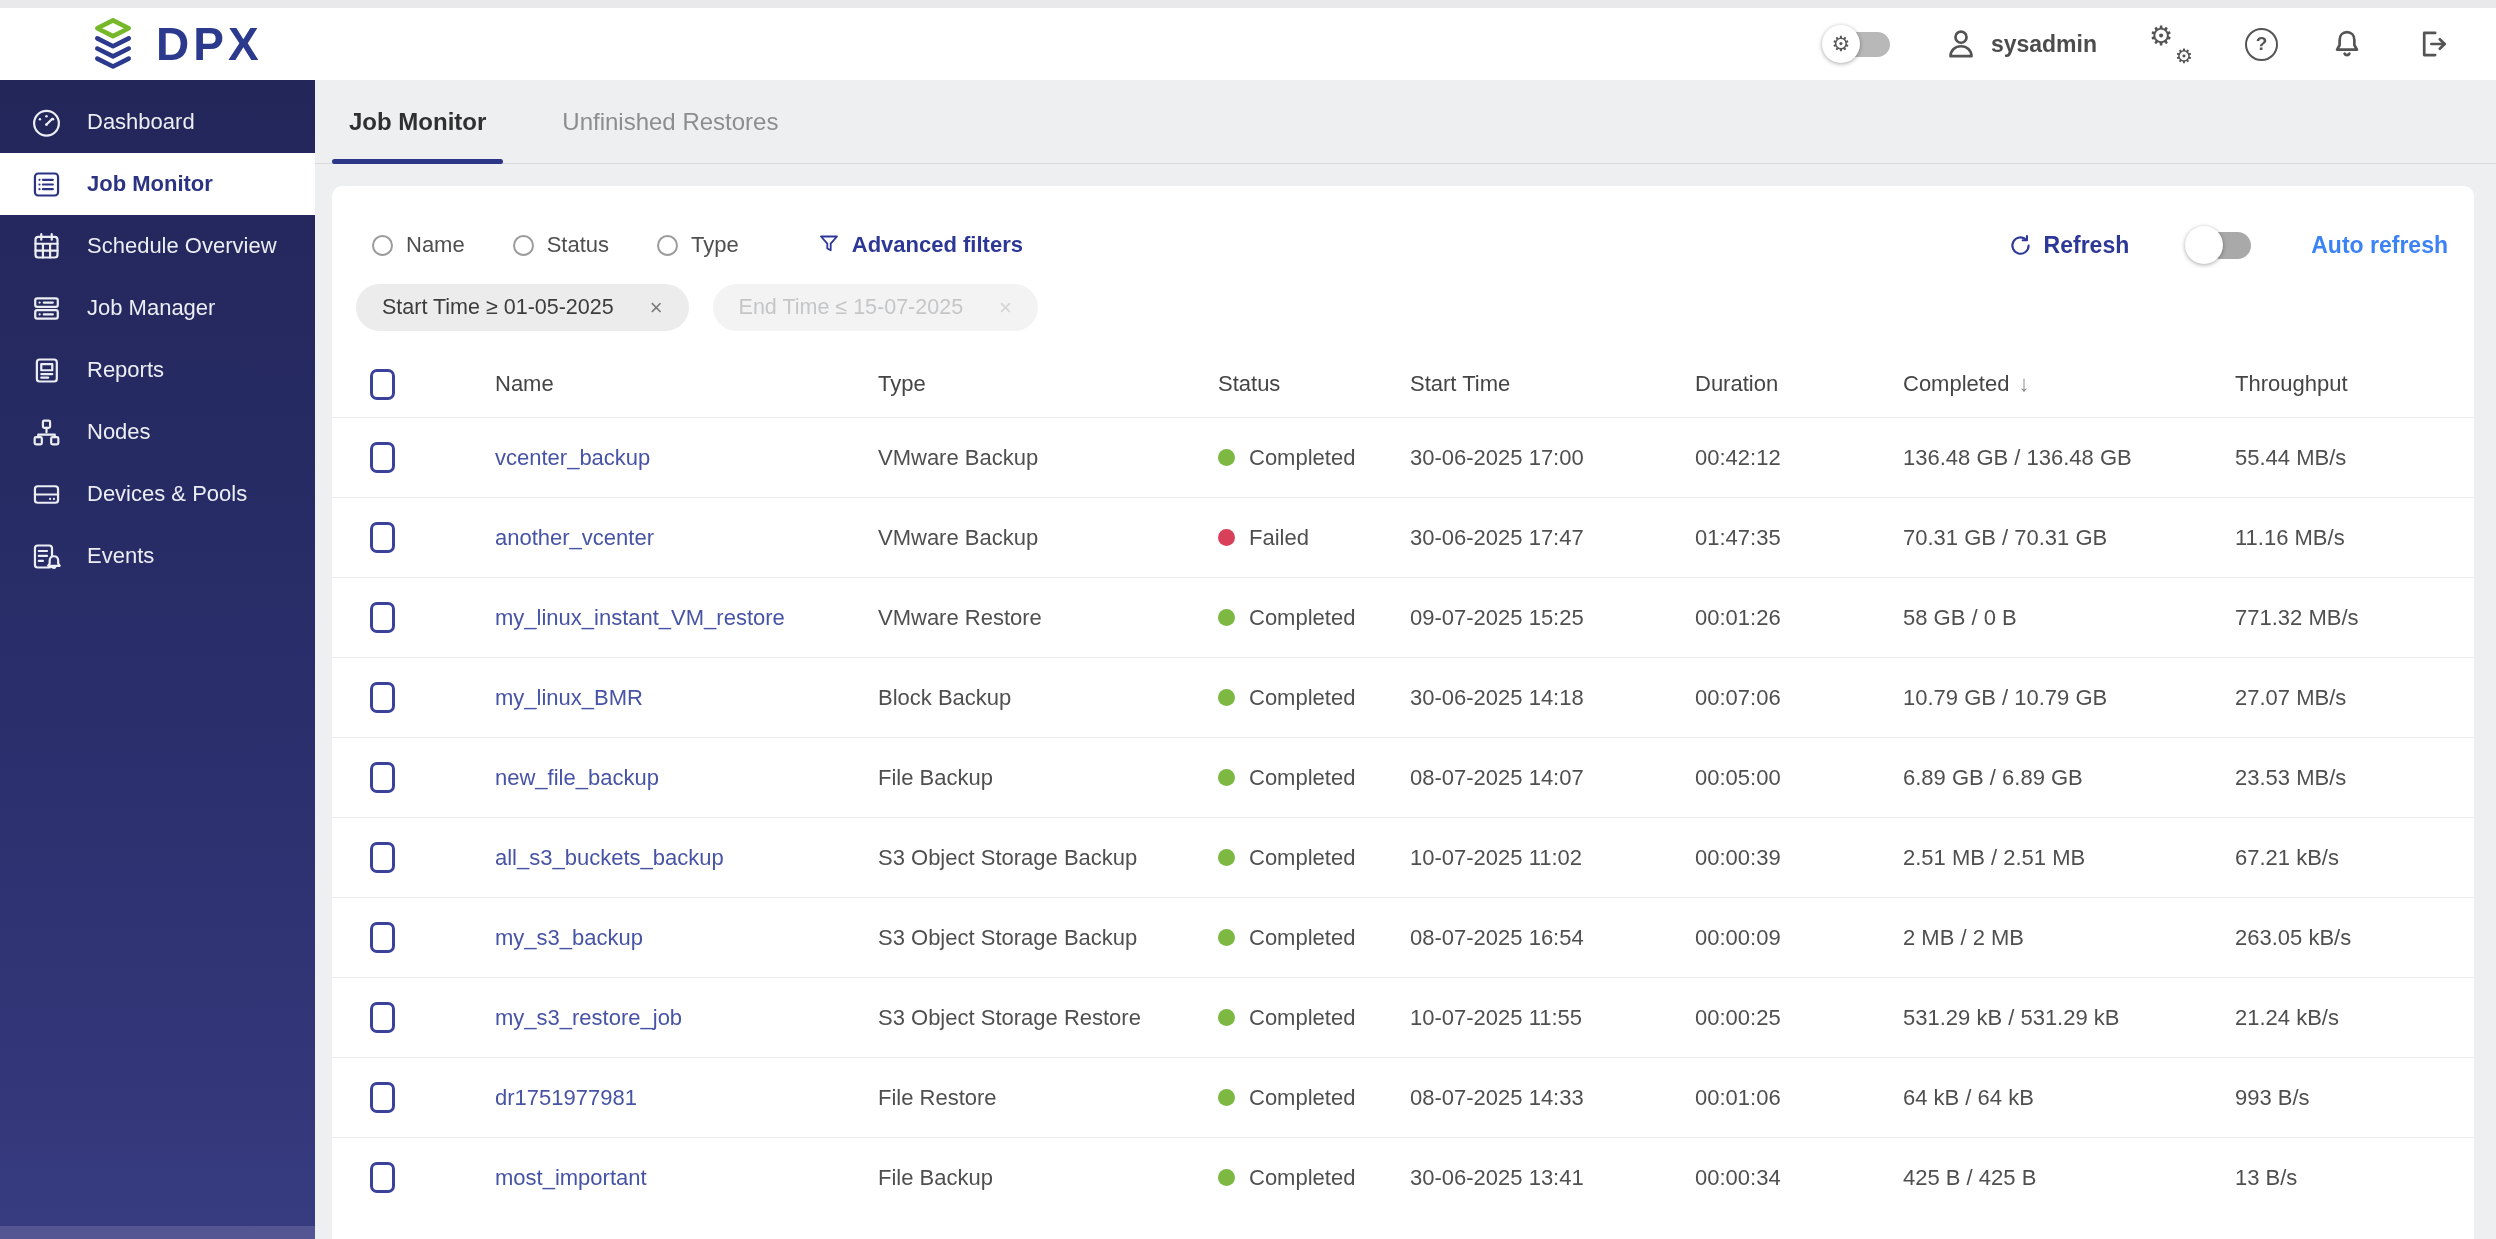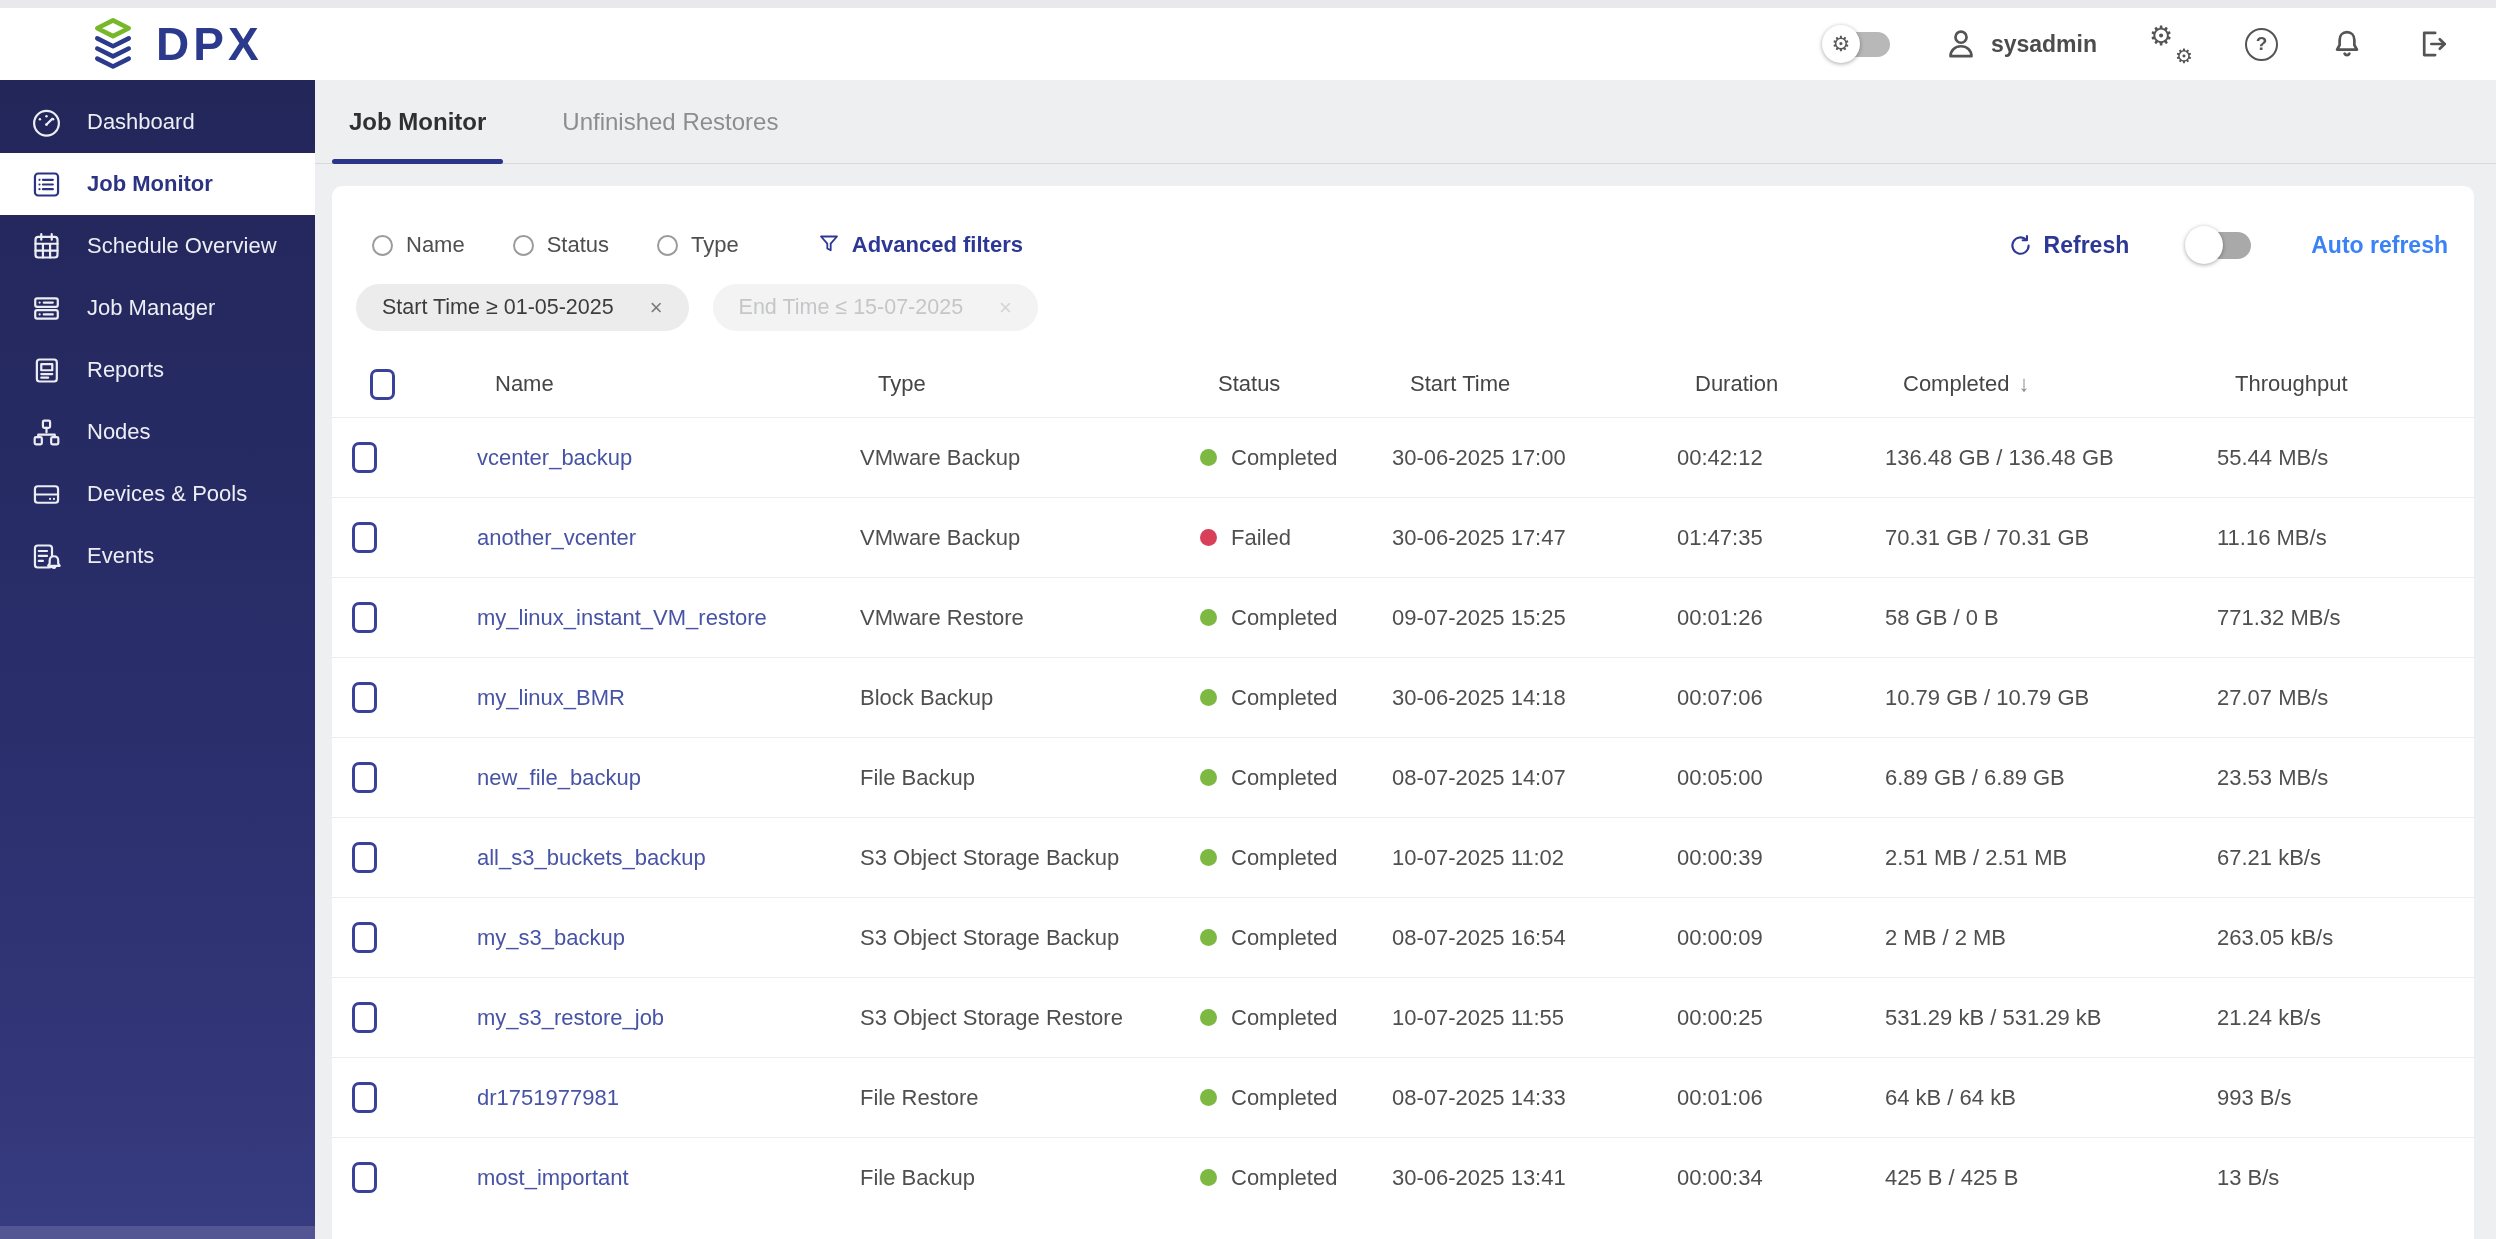--- a/index.html
+++ b/index.html
@@ -58,21 +58,21 @@
   .chips{display:flex;align-items:center;gap:24px;padding:24px 0 0 24px}
   .chip{height:47px;border-radius:24px;background:#ececec;display:flex;align-items:center;padding:0 26px;gap:36px}
   .chip .chip-label{font-size:21.5px;color:#3c3c3c}
   .chip .chip-x{font-size:22px;color:#7a7a7a;cursor:pointer}
   .chip.disabled{background:#f3f3f3}
   .chip.disabled .chip-label{color:#c4c6c8}
   .chip.disabled .chip-x{color:#d4d4d4}
 
   
   .thead{display:flex;align-items:center;height:66px;margin-top:20px;padding-left:38px;font-size:22px;color:#454545}
-  .tr{display:flex;align-items:center;height:80px;padding-left:20px;border-top:1px solid #ededef;font-size:22px;color:#4f4f4f}
+  .tr{display:flex;align-items:center;height:80px;padding-left:38px;border-top:1px solid #ededef;font-size:22px;color:#4f4f4f}
   .col-check{width:125px;display:flex;align-items:center}
   .col-name{width:383px}
   .col-type{width:340px}
   .col-status{width:192px;display:flex;align-items:center}
   .col-start{width:285px}
   .col-dur{width:208px}
   .col-comp{width:332px;display:flex;align-items:center}
   .col-thru{flex:1}
   .cb{width:25px;height:31px;border:3px solid #3a4199;border-radius:7px;background:#fff;cursor:pointer}
   .sort-arrow{font-size:22px;color:#8a8a8a;margin-left:9px}

